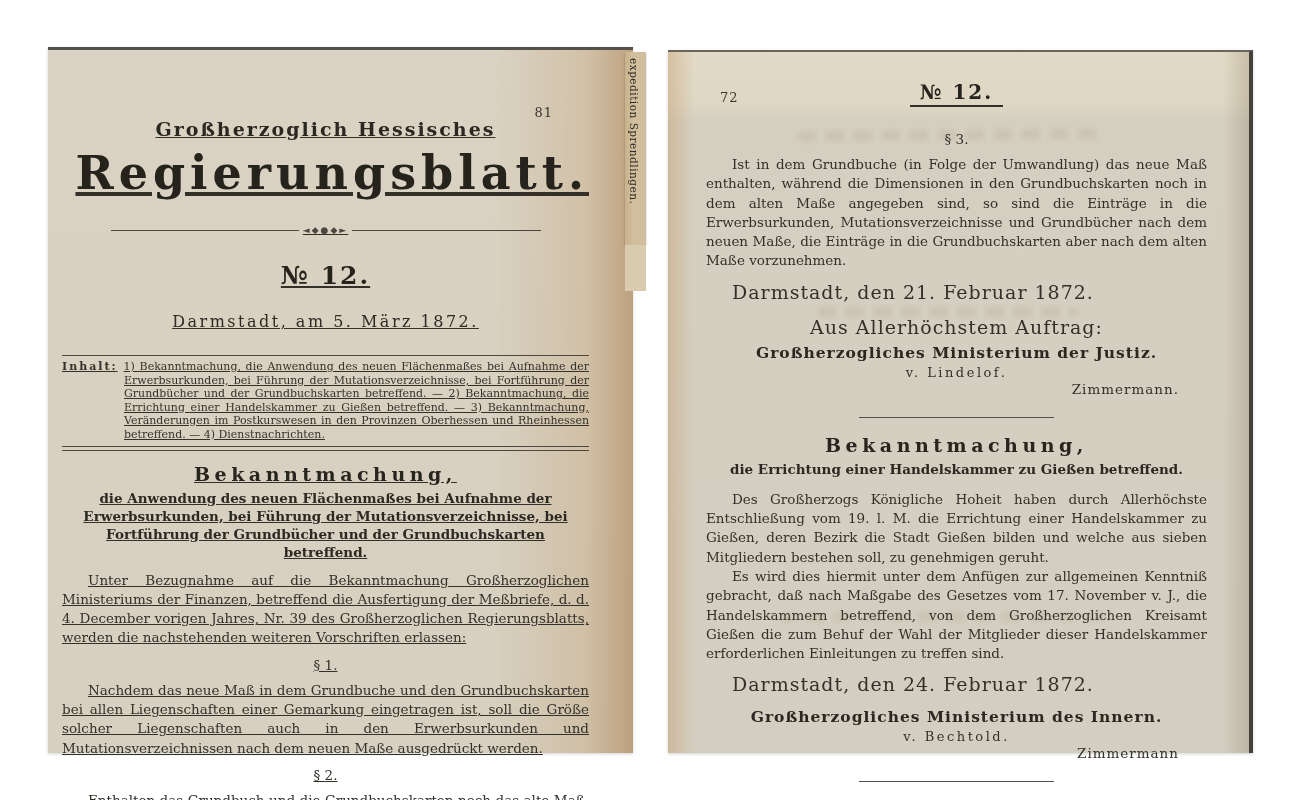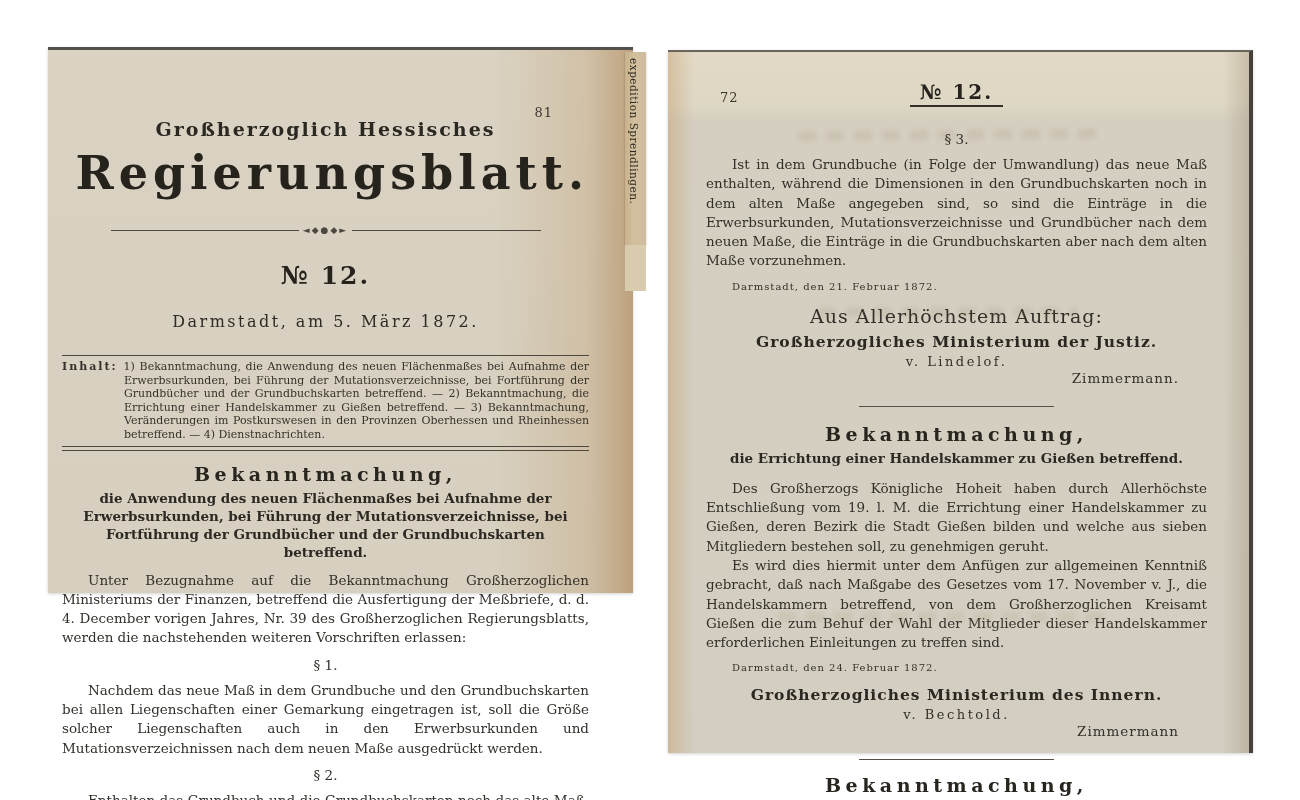--- a/index.html
+++ b/index.html
@@ -5,27 +5,28 @@
   html,body{margin:0;padding:0;}
   body{
     width:1300px;height:800px;position:relative;overflow:hidden;
     background:#ffffff;
     font-family:"DejaVu Serif","Liberation Serif",serif;
     color:#33302a;
   }
   .page{position:absolute;box-sizing:border-box;}
   
   .page-left{
-    left:48px;top:47px;width:585px;height:546px;
+    left:48px;top:47px;width:585px;height:706px;
     padding:0 44px 0 14px;
     border-top:3px solid #54514a;
     background:
       linear-gradient(90deg, rgba(0,0,0,0) 76%, rgba(189,152,104,0.30) 92%, rgba(172,131,84,0.62) 100%),
       linear-gradient(180deg,#dad3c3 0%,#d8d1c1 55%,#d7d0c0 100%);
     box-shadow:0 1px 3px rgba(0,0,0,0.18);
+    text-decoration:underline;
   }
   .pagenum{position:absolute;font-size:13px;color:#3a362e;letter-spacing:1px;}
   .pn-left{top:55px;right:80px;}
   .pn-right{top:38px;left:52px;}
   .kicker{margin-top:68px;text-align:center;font-size:19px;font-weight:bold;letter-spacing:2px;color:#2b2822;}
   .title{margin-top:6px;text-align:right;font-size:46px;font-weight:bold;letter-spacing:5px;color:#26231d;}
   .ornament{margin:26px auto 0 auto;width:430px;display:flex;align-items:center;}
   .ornament::before,.ornament::after{content:"";flex:1;border-top:1px solid #4c483f;}
   .ornament-core{padding:0 4px;font-size:9px;color:#4c483f;letter-spacing:2px;line-height:9px;}
   .ornament-core::before{content:"◄◆●◆►";font-family:"DejaVu Sans",sans-serif;}
@@ -61,21 +62,21 @@
     border-right:4px solid #46413a;
     background:
       linear-gradient(90deg, rgba(198,160,112,0.45) 0px, rgba(198,160,112,0) 26px),
       linear-gradient(90deg, rgba(0,0,0,0) calc(100% - 26px), rgba(110,92,64,0.22) 100%),
       linear-gradient(180deg,#e2dac6 0%,#ded7c4 52px,#d5cfc1 70px,#d3cec1 100%);
     box-shadow:0 1px 3px rgba(0,0,0,0.18);
   }
   .issue-head-wrap{margin-top:28px;text-align:center;}
   .issue-head{display:inline-block;font-size:20px;font-weight:bold;letter-spacing:2px;color:#26231d;
     border-bottom:2px solid #33302a;padding:0 10px 1px 10px;}
-  .dateline{margin-top:10px;font-size:10px;text-indent:26px;letter-spacing:1px;color:#33302a;}
+  .dateline{margin-top:10px;font-size:19px;text-indent:26px;letter-spacing:1px;color:#33302a;}
   .authority{margin-top:13px;text-align:center;font-size:19px;letter-spacing:1px;}
   .ministry{margin-top:5px;text-align:center;font-size:15.5px;font-weight:bold;letter-spacing:1px;color:#2b2822;}
   .signer{margin-top:3px;text-align:center;font-size:13px;letter-spacing:2.5px;}
   .countersigner{margin-top:1px;text-align:right;font-size:13.5px;padding-right:28px;letter-spacing:1px;}
   .divider{margin:20px auto 0 auto;width:195px;border-top:1px solid #55514a;height:0;}
   
   .ghost{position:absolute;filter:blur(2.5px);opacity:0.10;background:
     repeating-linear-gradient(90deg,#7a5c35 0 18px,transparent 18px 28px);height:10px;border-radius:4px;}
   .g1{left:130px;top:78px;width:300px;transform:rotate(-0.5deg);}
   .g2{left:150px;top:255px;width:260px;}

